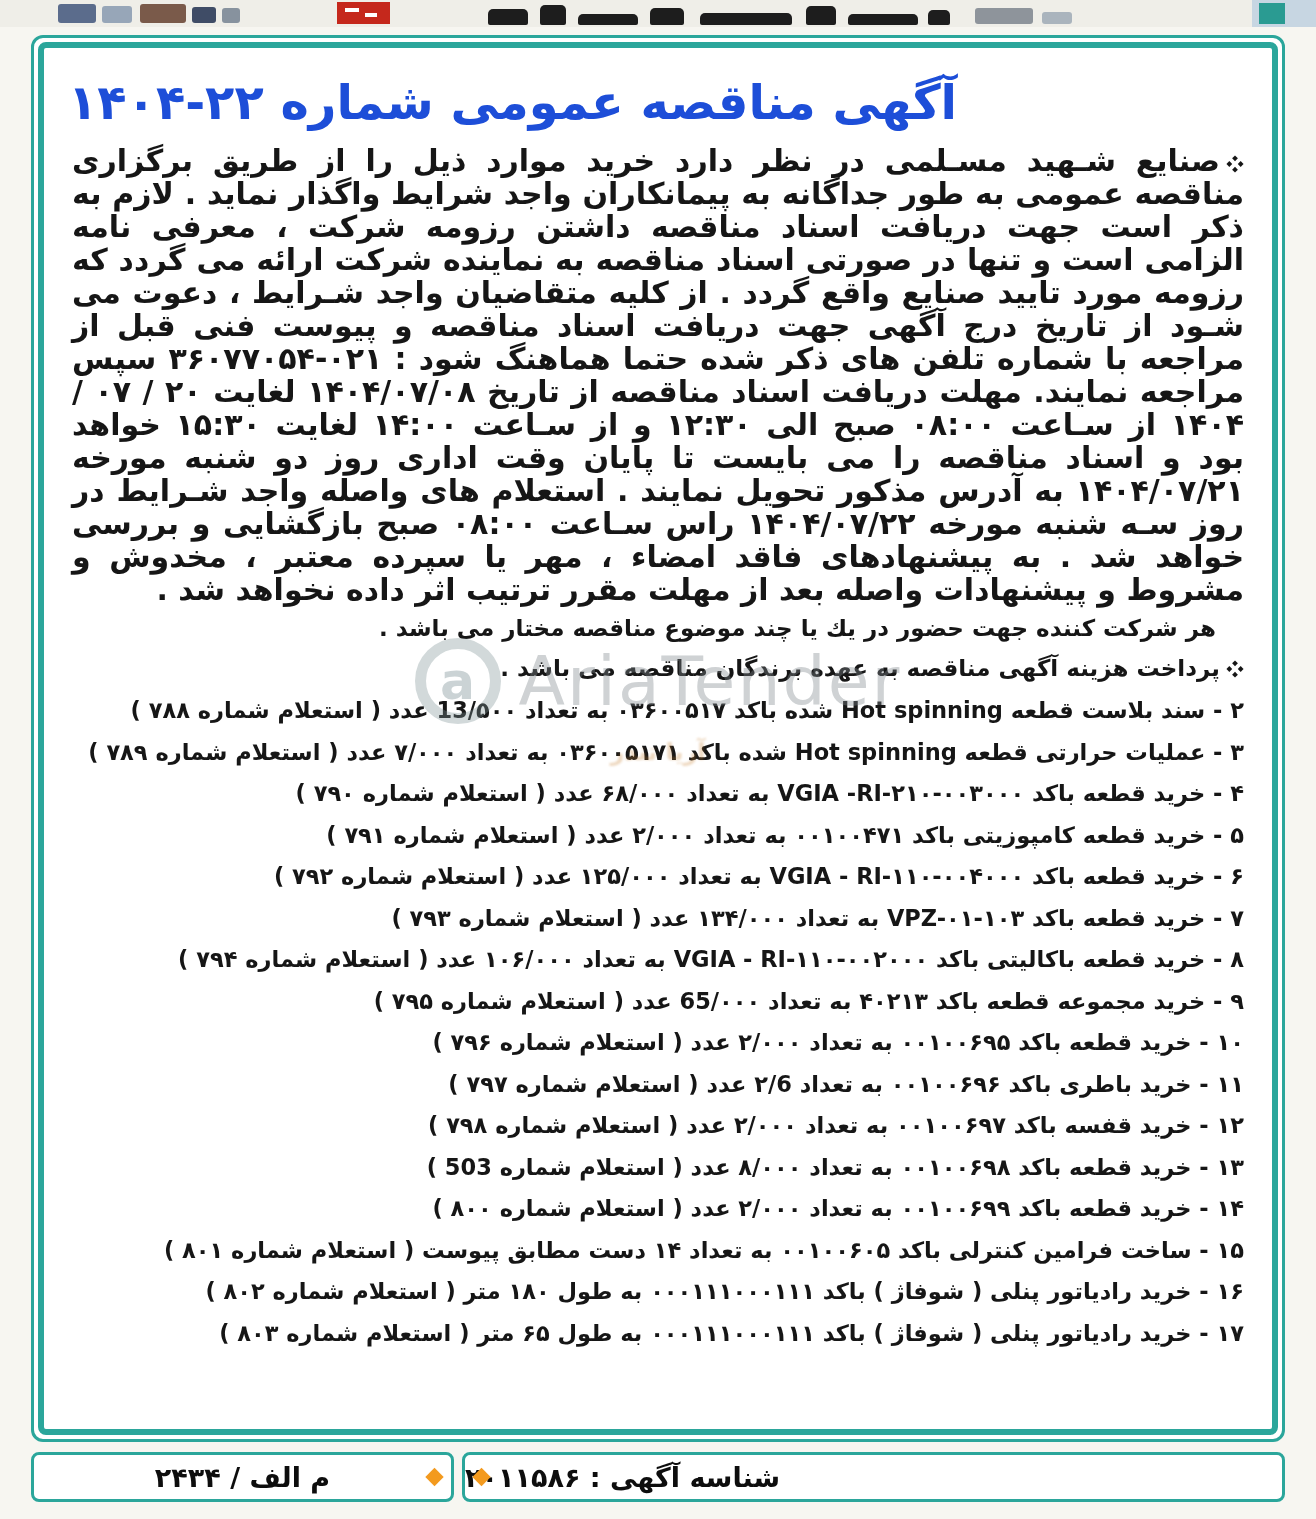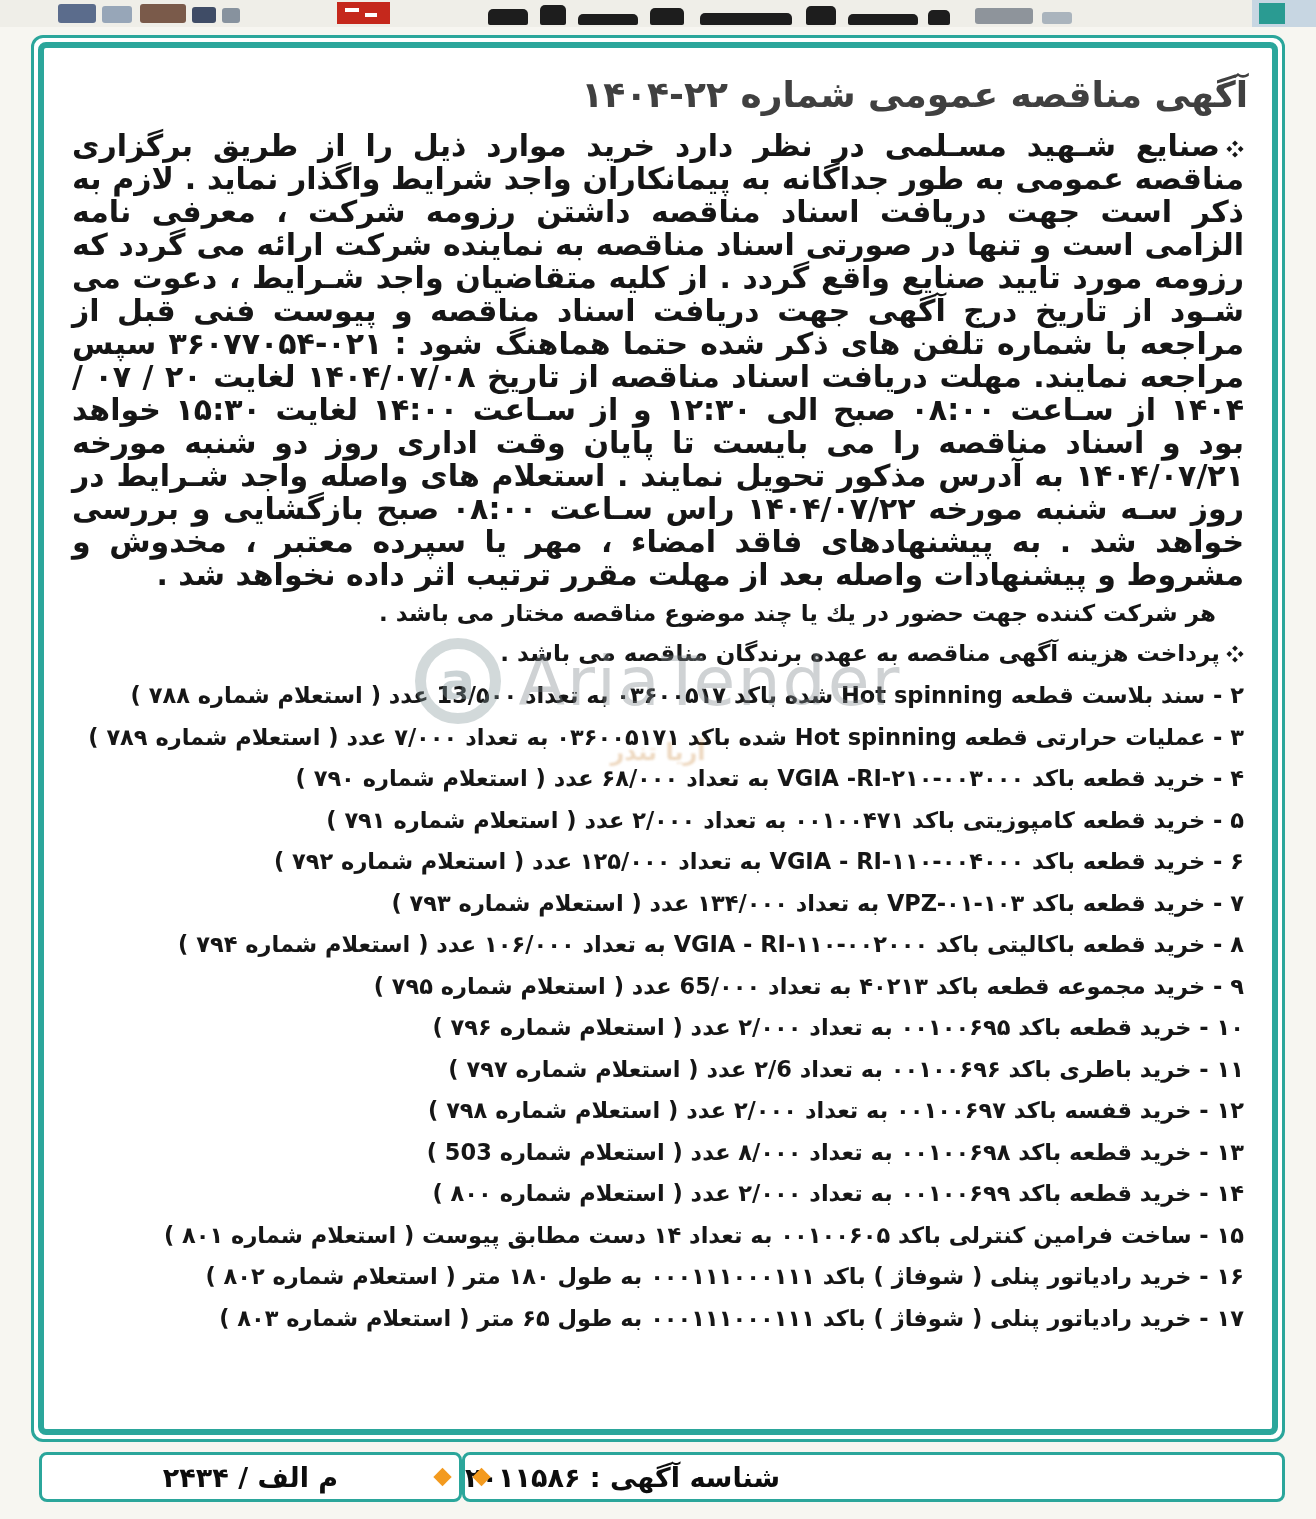--- a/index.html
+++ b/index.html
@@ -39,25 +39,25 @@
     width:100%;height:100%;
     border:6px solid var(--teal);border-radius:8px;
     background:var(--paper);
     padding:4px 24px 0 24px;
     overflow:hidden;
     direction:rtl;
     color:var(--ink);
   }
   .ad-title{
     margin:22px 0 6px 0;
-    text-align:right;
-    font-size:36px;
+    text-align:left;
+    font-size:48px;
     font-weight:bold;
     letter-spacing:0;
-    color:#404040;
+    color:#1d4ed8;
   }
   .body-par{
     margin:14px 4px 0 4px;
     font-size:30px;
     font-weight:bold;
     line-height:33px;
     text-align:justify;
   }
   .single-line{
     margin:4px 4px 0 4px;
@@ -109,21 +109,21 @@
   
   .footer-box{
     position:absolute;top:1452px;height:50px;
     border:3px solid var(--teal);border-radius:8px;
     background:var(--paper);
     direction:rtl;
     display:flex;align-items:center;
     font-size:27px;font-weight:bold;color:#0d0d0d;
   }
   .footer-box.right{left:462px;width:823px;justify-content:flex-end;padding-right:16px;}
-  .footer-box.left{left:31px;width:423px;justify-content:center;margin-left:8px;}
+  .footer-box.left{left:31px;width:423px;justify-content:center;}
   .diamond{
     position:absolute;top:50%;
     width:13px;height:13px;background:var(--orange);
     transform:translateY(-50%) rotate(45deg);
   }
   .diamond.at-left{left:10px;}
   .diamond.at-right{right:10px;}
 </style>
 </head>
 <body>

